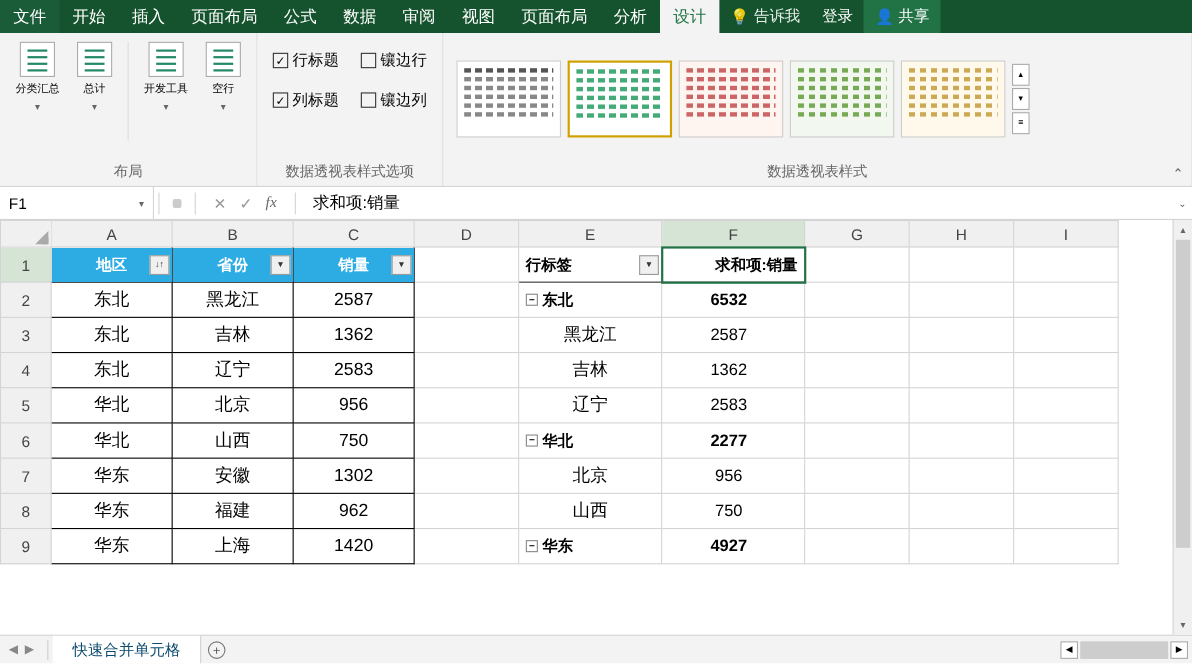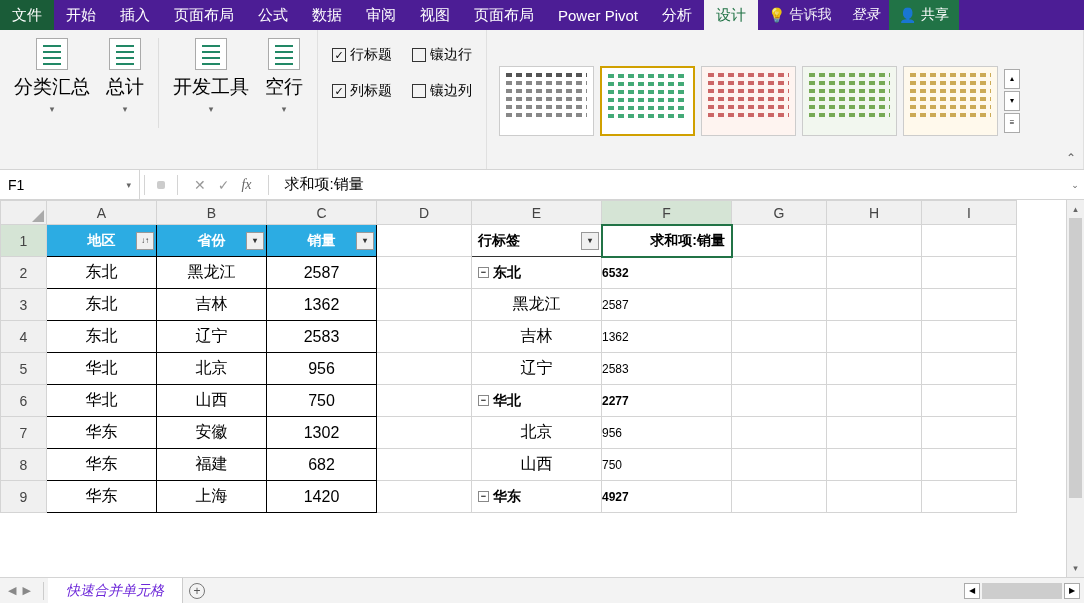--- a/index.html
+++ b/index.html
@@ -1,32 +1,32 @@
 <!DOCTYPE html>
 <html><head>
 <meta charset="utf-8">
 <style>
 * { margin: 0; padding: 0; box-sizing: border-box; font-family: "Microsoft YaHei", "SimSun", Arial, sans-serif; }
 body { width: 1084px; height: 608px; background: #fff; overflow: hidden; font-size: 14px; }
 
-.ribbon-tabs { display: flex; height: 30px; background: #4c1d95; color: #fff; align-items: stretch; text-align: center; }
+.ribbon-tabs { display: flex; height: 30px; background: #14532d; color: #fff; align-items: stretch; text-align: center; }
 .tab { padding: 0 12px; display: flex; align-items: center; cursor: pointer; font-size: 15px; }
 .tab.file { background: #1a5c38; }
 .tab.active { background: #f3f3f3; color: #217346; }
 .tab.analysis { color: #fff; }
 .tell-me { display: flex; align-items: center; padding: 0 10px; opacity: .9; font-size: 14px; }
-.login { display: flex; align-items: center; padding: 0 10px; font-style: italic; }
+.login { display: flex; align-items: center; padding: 0 10px; }
 .share { display: flex; align-items: center; padding: 0 10px; background: #217346; }
 
 .ribbon { display: flex; height: 140px; background: #f3f3f3; border-bottom: 1px solid #d4d4d4; position: relative; }
 .group { display: flex; flex-direction: column; border-right: 1px solid #e0e0e0; padding: 4px 6px 2px; }
 .group-body { flex: 1; display: flex; align-items: flex-start; }
 .group-label { text-align: center; font-size: 13px; color: #666; padding: 2px 0; }
 .big-btn { display: flex; flex-direction: column; align-items: center; justify-content: center; padding: 4px 8px; cursor: pointer; }
-.big-btn span { font-size: 19px; margin-top: 4px; }
+.big-btn span { font-size: 10px; margin-top: 4px; }
 .big-btn .drop { font-size: 9px; color: #666; }
 .icon-box { width: 32px; height: 32px; border: 1px solid #aaa; background: #fff; position: relative; }
 .icon-lines { position: absolute; inset: 4px; }
 .icon-lines::before { content: ''; position: absolute; top: 2px; left: 2px; right: 2px; height: 2px; background: #286; }
 .icon-lines::after { content: ''; position: absolute; top: 8px; left: 2px; right: 2px; height: 2px; background: #286; box-shadow: 0 6px 0 #286, 0 12px 0 #286; }
 
 .opt-col { display: flex; flex-direction: column; gap: 18px; padding: 12px 8px; }
 .opt-row { display: flex; gap: 20px; }
 .chk { display: flex; align-items: center; gap: 4px; font-size: 14px; cursor: pointer; }
 .chk-box { width: 14px; height: 14px; border: 1px solid #333; display: flex; align-items: center; justify-content: center; font-size: 11px; }
@@ -65,55 +65,54 @@
 .tbl-hdr { background: #2cace3; color: #fff; font-weight: bold; text-align: center; position: relative; }
 .filter-btn { position: absolute; right: 2px; top: 50%; transform: translateY(-50%); width: 18px; height: 18px; background: #f0f0f0; border: 1px solid #999; display: flex; align-items: center; justify-content: center; font-size: 8px; color: #333; cursor: pointer; }
 .data-cell { text-align: center; font-size: 16px; }
 .data-cell-b { border: 1px solid #000 !important; }
 
 .pivot-hdr { font-weight: bold; text-align: left; padding-left: 6px !important; position: relative; }
 .pivot-val-hdr { font-weight: bold; text-align: right; padding-right: 6px !important; }
 .pivot-grp { font-weight: bold; text-align: left; padding-left: 6px !important; position: relative; }
 .collapse-icon { display: inline-block; width: 11px; height: 11px; border: 1px solid #888; font-size: 9px; line-height: 9px; text-align: center; margin-right: 4px; cursor: pointer; vertical-align: middle; }
 .pivot-item { text-align: center; font-size: 16px; }
-.pivot-num { text-align: left; padding-right: 8px !important; font-size: 12px; }
+.pivot-num { text-align: center; padding-right: 8px !important; font-size: 15px; }
 .pivot-total { font-weight: bold; }
 .pivot-border { border-top: 1px solid #333 !important; }
 
 .vscroll { width: 18px; background: #f0f0f0; border-left: 1px solid #d4d4d4; display: flex; flex-direction: column; }
 .vs-btn { height: 18px; display: flex; align-items: center; justify-content: center; font-size: 9px; color: #666; cursor: pointer; }
 .vs-track { flex: 1; position: relative; }
 .vs-thumb { position: absolute; left: 2px; right: 2px; top: 0; height: 280px; background: #cdcdcd; cursor: pointer; }
 
 .sheet-tabs { display: flex; height: 26px; border-top: 1px solid #d4d4d4; background: #f3f3f3; align-items: center; }
 .nav-btns { display: flex; gap: 6px; padding: 0 8px; color: #888; }
 .nav-btn { cursor: pointer; font-size: 11px; }
 .divider { width: 1px; height: 18px; background: #ccc; margin: 0 4px; }
-.sheet-tab { padding: 0 18px; height: 100%; display: flex; align-items: center; background: #fff; border-right: 1px solid #ccc; color: #6d28d9; cursor: pointer; font-size: 14px; font-style: italic; }
+.sheet-tab { padding: 0 18px; height: 100%; display: flex; align-items: center; background: #fff; border-right: 1px solid #ccc; color: #0c4a6e; cursor: pointer; font-size: 14px; }
 .add-sheet { width: 28px; display: flex; align-items: center; justify-content: center; cursor: pointer; }
 .add-sheet-icon { width: 16px; height: 16px; border: 1px solid #777; border-radius: 50%; display: flex; align-items: center; justify-content: center; font-size: 12px; color: #555; }
 .hscroll { flex: 1; display: flex; justify-content: flex-end; padding-right: 4px; gap: 2px; }
 .hs-btn { width: 16px; height: 16px; border: 1px solid #aaa; background: #fff; display: flex; align-items: center; justify-content: center; font-size: 8px; cursor: pointer; }
 .hs-track { width: 80px; height: 16px; background: #cdcdcd; }
 .active-head { background: #d5e4d5 !important; }
 </style>
 </head>
 <body>
 
 <div class="ribbon-tabs">
   <div class="tab file">文件</div>
   <div class="tab">开始</div>
   <div class="tab">插入</div>
   <div class="tab">页面布局</div>
   <div class="tab">公式</div>
   <div class="tab">数据</div>
   <div class="tab">审阅</div>
   <div class="tab">视图</div>
   <div class="tab">页面布局</div>
-  <div class="tab">Power Pivot</div>
   <div class="tab analysis">分析</div>
   <div class="tab active">设计</div>
   <div class="tell-me">💡 <span style="margin-left:4px">告诉我</span></div>
   <div class="login">登录</div>
   <div class="share">
       <span style="margin-right:4px">👤</span>
       <span>共享</span>
     </div>
 </div>
 
@@ -143,20 +142,21 @@
           <span class="drop">▾</span>
       </div>
       <div class="big-btn">
         <div class="icon-box">
             <div class="icon-lines"></div>
           </div>
         <span>空行</span>
           <span class="drop">▾</span>
       </div>
     </div>
+    <div class="group-label">布局</div>
   </div>
 
   <div class="group">
     <div class="group-body">
       <div class="opt-col">
         <div class="opt-row">
           <label class="chk">
               <span class="chk-box">✓</span>
               <span>行标题</span>
             </label>
@@ -170,20 +170,21 @@
               <span class="chk-box">✓</span>
               <span>列标题</span>
             </label>
           <label class="chk">
               <span class="chk-box"></span>
               <span>镶边列</span>
             </label>
         </div>
       </div>
     </div>
+    <div class="group-label">数据透视表样式选项</div>
   </div>
 
   <div class="group" style="flex:1">
     <div class="group-body styles-gallery">
       <div class="style-item">
           <div class="style-lines">
             <div class="sl" style="background:repeating-linear-gradient(90deg,#555,#555 6px,transparent 6px,transparent 10px)"></div>
             <div class="sl" style="background:repeating-linear-gradient(90deg,#888,#888 6px,transparent 6px,transparent 10px)"></div>
             <div class="sl" style="background:repeating-linear-gradient(90deg,#888,#888 6px,transparent 6px,transparent 10px)"></div>
             <div class="sl" style="background:repeating-linear-gradient(90deg,#888,#888 6px,transparent 6px,transparent 10px)"></div>
@@ -230,20 +231,21 @@
             <div class="sl" style="background:repeating-linear-gradient(90deg,#ca5,#ca5 6px,transparent 6px,transparent 10px)"></div>
             <div class="sl" style="background:repeating-linear-gradient(90deg,#ca5,#ca5 6px,transparent 6px,transparent 10px)"></div>
           </div>
         </div>
       <div class="scroll-btns">
         <div class="sb">▴</div>
         <div class="sb">▾</div>
         <div class="sb">≡</div>
       </div>
     </div>
+    <div class="group-label">数据透视表样式</div>
   </div>
   <div class="collapse-ribbon">⌃</div>
 </div>
 
 <div class="formula-bar">
   <div class="name-box">
     <input value="F1" style="">
     <span style="font-size:9px;color:#666">▾</span>
   </div>
   <div class="fb-sep"></div>
@@ -356,21 +358,21 @@
         <td class="pivot-item">北京</td>
         <td class="pivot-num">956</td>
         <td></td>
             <td></td>
             <td></td>
       </tr>
       <tr>
         <td class="row-hdr">8</td>
         <td class="data-cell data-cell-b">华东</td>
         <td class="data-cell data-cell-b">福建</td>
-        <td class="data-cell data-cell-b">682</td>
+        <td class="data-cell data-cell-b">962</td>
         <td></td>
         <td class="pivot-item">山西</td>
         <td class="pivot-num">750</td>
         <td></td>
             <td></td>
             <td></td>
       </tr>
       <tr>
         <td class="row-hdr">9</td>
         <td class="data-cell data-cell-b">华东</td>

